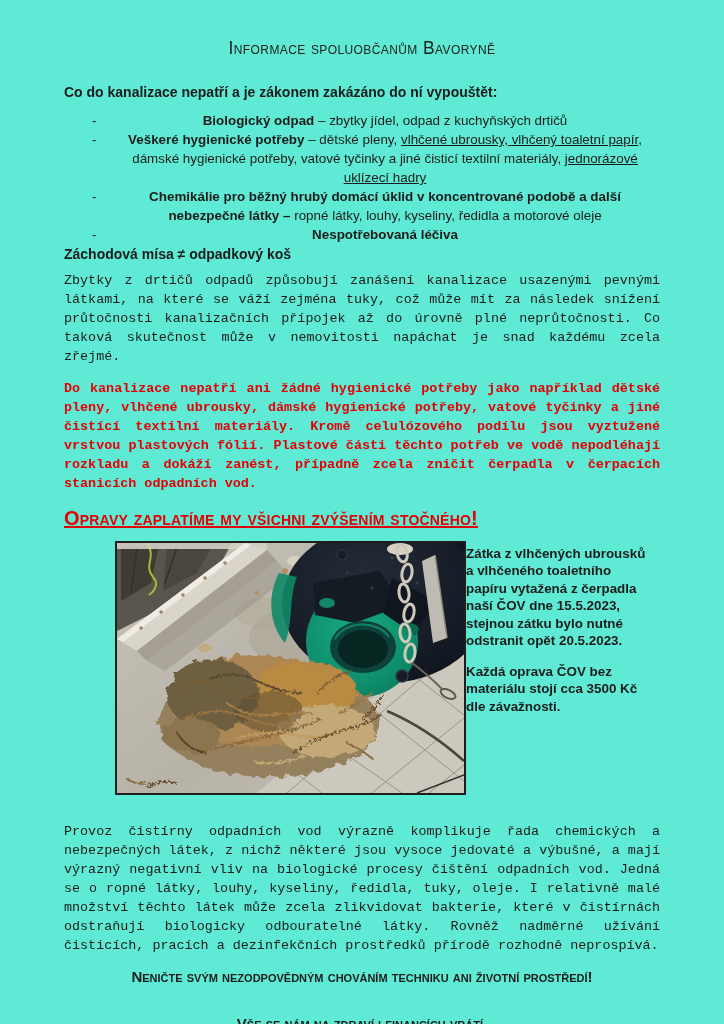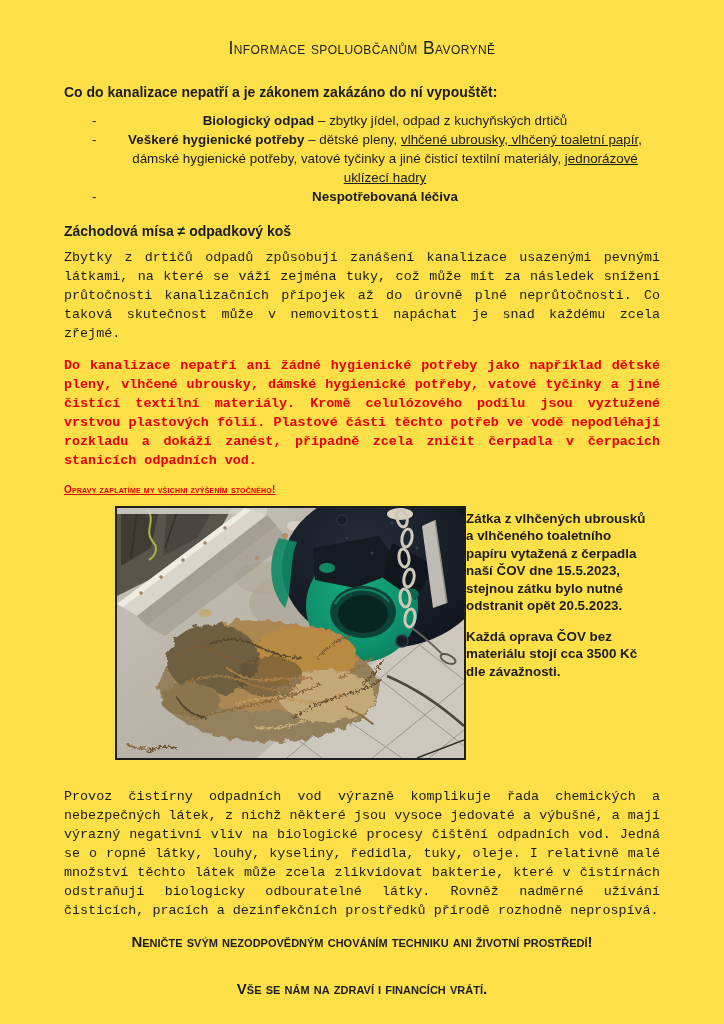--- a/index.html
+++ b/index.html
@@ -1,38 +1,38 @@
 <!DOCTYPE html>
 <html lang="cs"><head>
 <meta charset="utf-8">
 <style>
   :root{ --red:#e60005; --ink:#1c1c1c; }
   html,body{margin:0;padding:0;background:#ffffff;}
   .page{
-    width:724px;height:1024px;background:#fde047;box-sizing:border-box;
+    width:724px;height:1024px;background:#5eead4;box-sizing:border-box;
     padding:38px 64px 0 64px;position:relative;overflow:hidden;
     font-family:"Liberation Sans", sans-serif;color:var(--ink);
   }
   .doc-title{
     text-align:center;font-variant:small-caps;font-size:17.5px;
     letter-spacing:.4px;color:#222;font-weight:400;
   }
   .h1{font-weight:bold;font-size:14px;margin-top:25px;}
   .bullets{list-style:none;margin:11px 0 0 0;padding:0 0 0 46px;}
   .bullets li{position:relative;font-size:13.4px;line-height:19px;text-align:center;}
   .bullets li::before{content:"-";position:absolute;left:-18px;top:0;color:#1c1c1c;}
   .seg-plain{font-weight:normal;}
   .seg-bold{font-weight:bold;}
   .seg-underline{text-decoration:underline;}
-  .h2{font-weight:bold;font-size:14px;margin-top:17px;}
+  .h2{font-weight:bold;font-size:14px;margin-top:2px;}
   .para{font-size:13.4px;line-height:19px;text-align:justify;margin-top:9px;font-family:Liberation Mono, monospace;}
   .warn{color:var(--red);font-weight:bold;}
   .slogan{
     color:var(--red);font-weight:bold;font-variant:small-caps;
-    text-decoration:underline;font-size:10px;margin-top:8px;letter-spacing:.2px;
+    text-decoration:underline;font-size:20px;margin-top:8px;letter-spacing:.2px;
   }
   .figure-row{display:flex;align-items:flex-start;margin-top:11px;}
   .photo-frame{
     margin-left:51px;width:347px;height:250px;border:2px solid #1e1e1e;
     flex:none;background:#bdb9af;
   }
   .photo-frame svg{display:block;width:347px;height:250px;}
   .notes{margin-left:0;width:184px;font-weight:bold;font-size:13.4px;line-height:17.5px;margin-top:4px;}
   .notes p{margin:0 0 13px 0;}
   .para.below-figure{margin-top:27px;}
@@ -44,20 +44,21 @@
 
 <div class="page">
 
   <div class="doc-title">Informace spoluobčanům Bavoryně</div>
 
   <div class="h1">Co do kanalizace nepatří a je zákonem zakázáno do ní vypouštět:</div>
 
   <ul class="bullets">
     <li><span class="seg-bold">Biologický odpad</span><span class="seg-plain"> – zbytky jídel, odpad z kuchyňských drtičů</span></li>
     <li><span class="seg-bold">Veškeré hygienické potřeby</span><span class="seg-plain"> – dětské pleny, </span><span class="seg-underline">vlhčené ubrousky, vlhčený toaletní papír,</span><span class="seg-plain"> dámské hygienické potřeby, vatové tyčinky a jiné čisticí textilní materiály, </span><span class="seg-underline">jednorázové uklízecí hadry</span></li>
+    <li><span class="seg-bold">Chemikálie pro běžný hrubý domácí úklid v koncentrované podobě a další nebezpečné látky –</span><span class="seg-plain"> ropné látky, louhy, kyseliny, ředidla a motorové oleje</span></li>
     <li><span class="seg-bold">Nespotřebovaná léčiva</span></li>
   </ul>
 
   <div class="h2">Záchodová mísa ≠ odpadkový koš</div>
 
   <p class="para">Zbytky z drtičů odpadů způsobují zanášení kanalizace usazenými pevnými látkami, na které se váží zejména tuky, což může mít za následek snížení průtočnosti kanalizačních přípojek až do úrovně plné neprůtočnosti. Co taková skutečnost může v nemovitosti napáchat je snad každému zcela zřejmé.</p>
 
   <p class="para warn">Do kanalizace nepatří ani žádné hygienické potřeby jako například dětské pleny, vlhčené ubrousky, dámské hygienické potřeby, vatové tyčinky a jiné čistící textilní materiály. Kromě celulózového podílu jsou vyztužené vrstvou plastových fólií. Plastové části těchto potřeb ve vodě nepodléhají rozkladu a dokáží zanést, případně zcela zničit čerpadla v čerpacích stanicích odpadních vod.</p>
 
   <div class="slogan">Opravy zaplatíme my všichni zvýšením stočného!</div>

